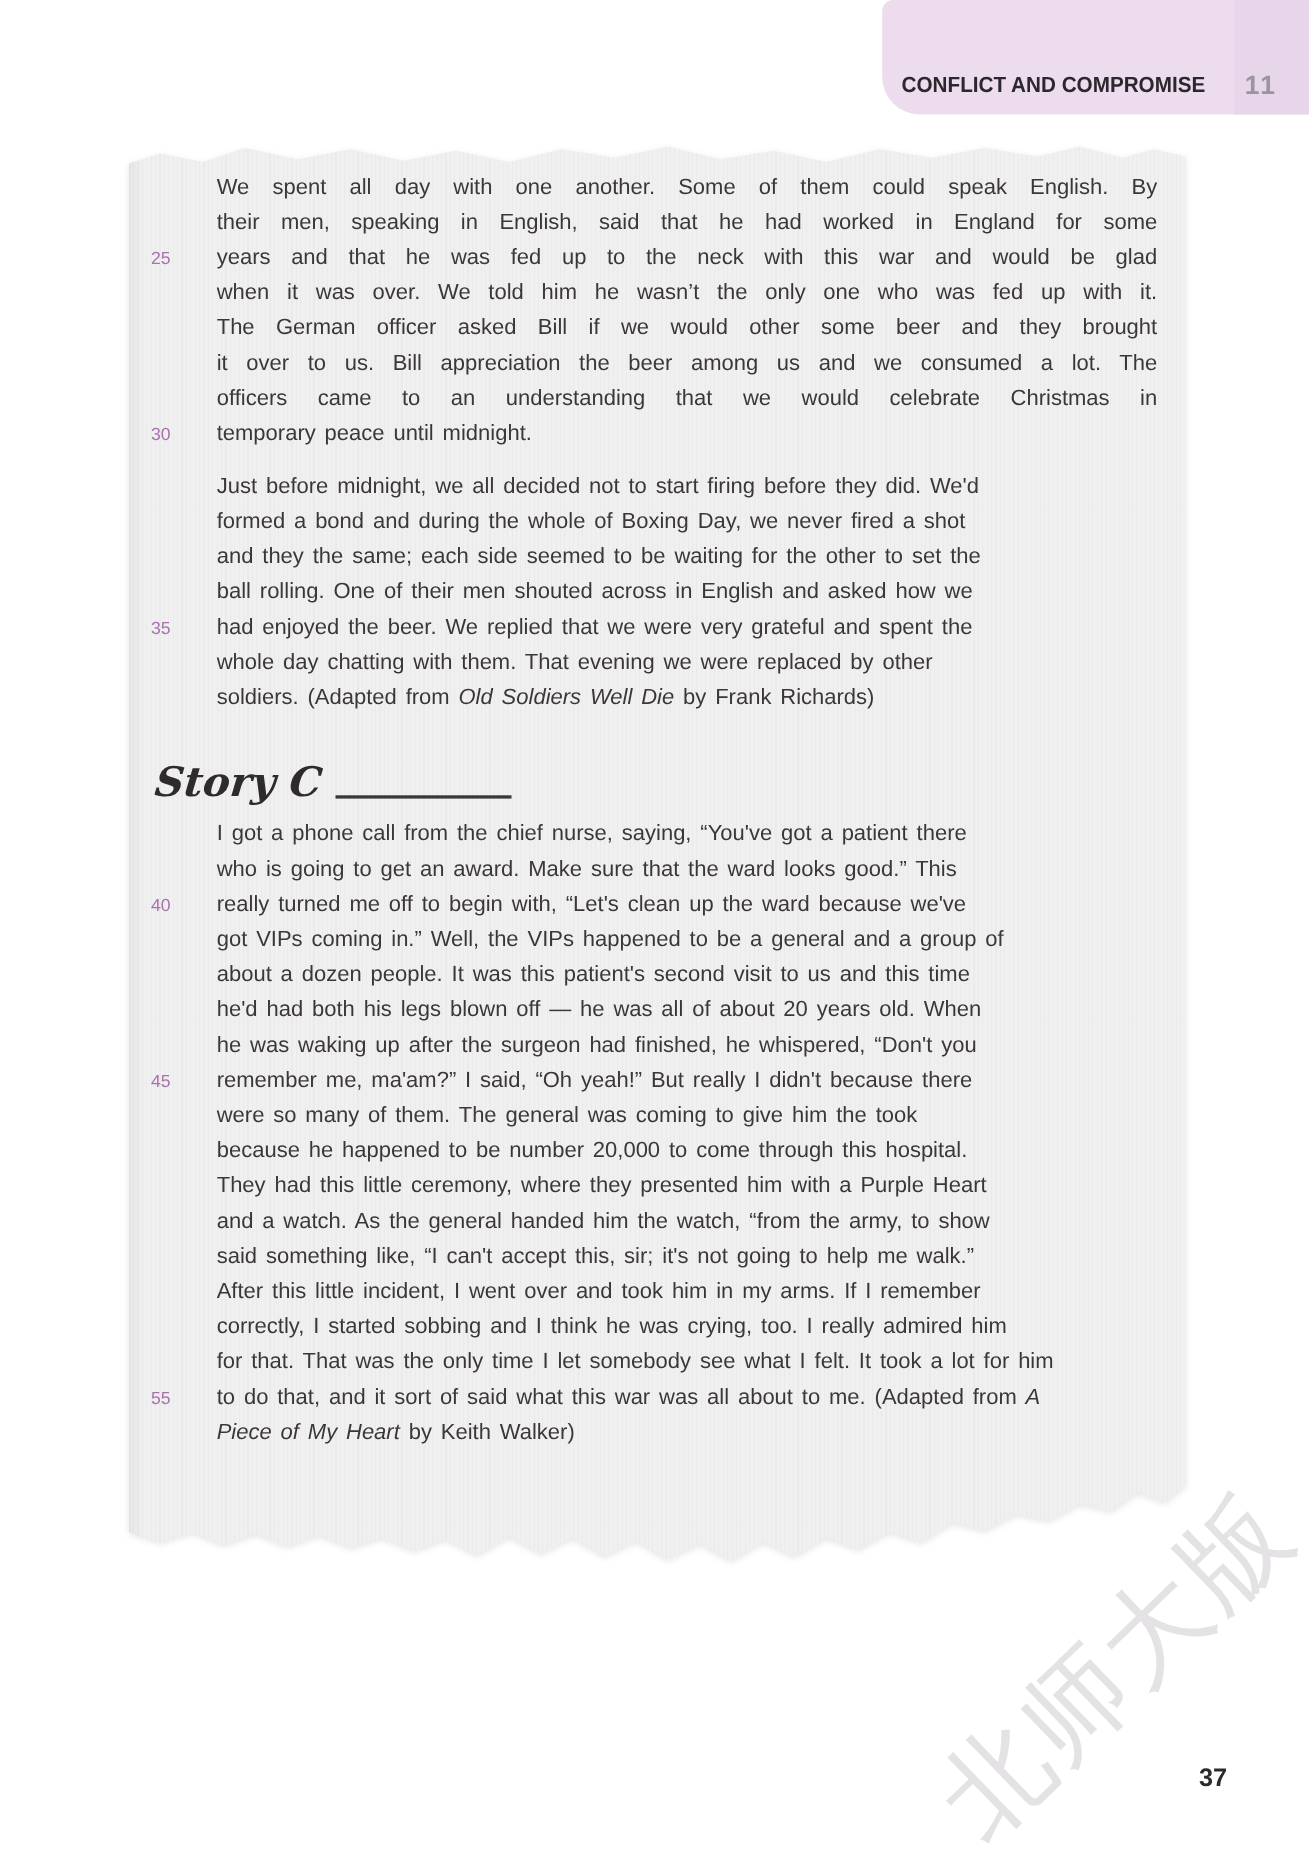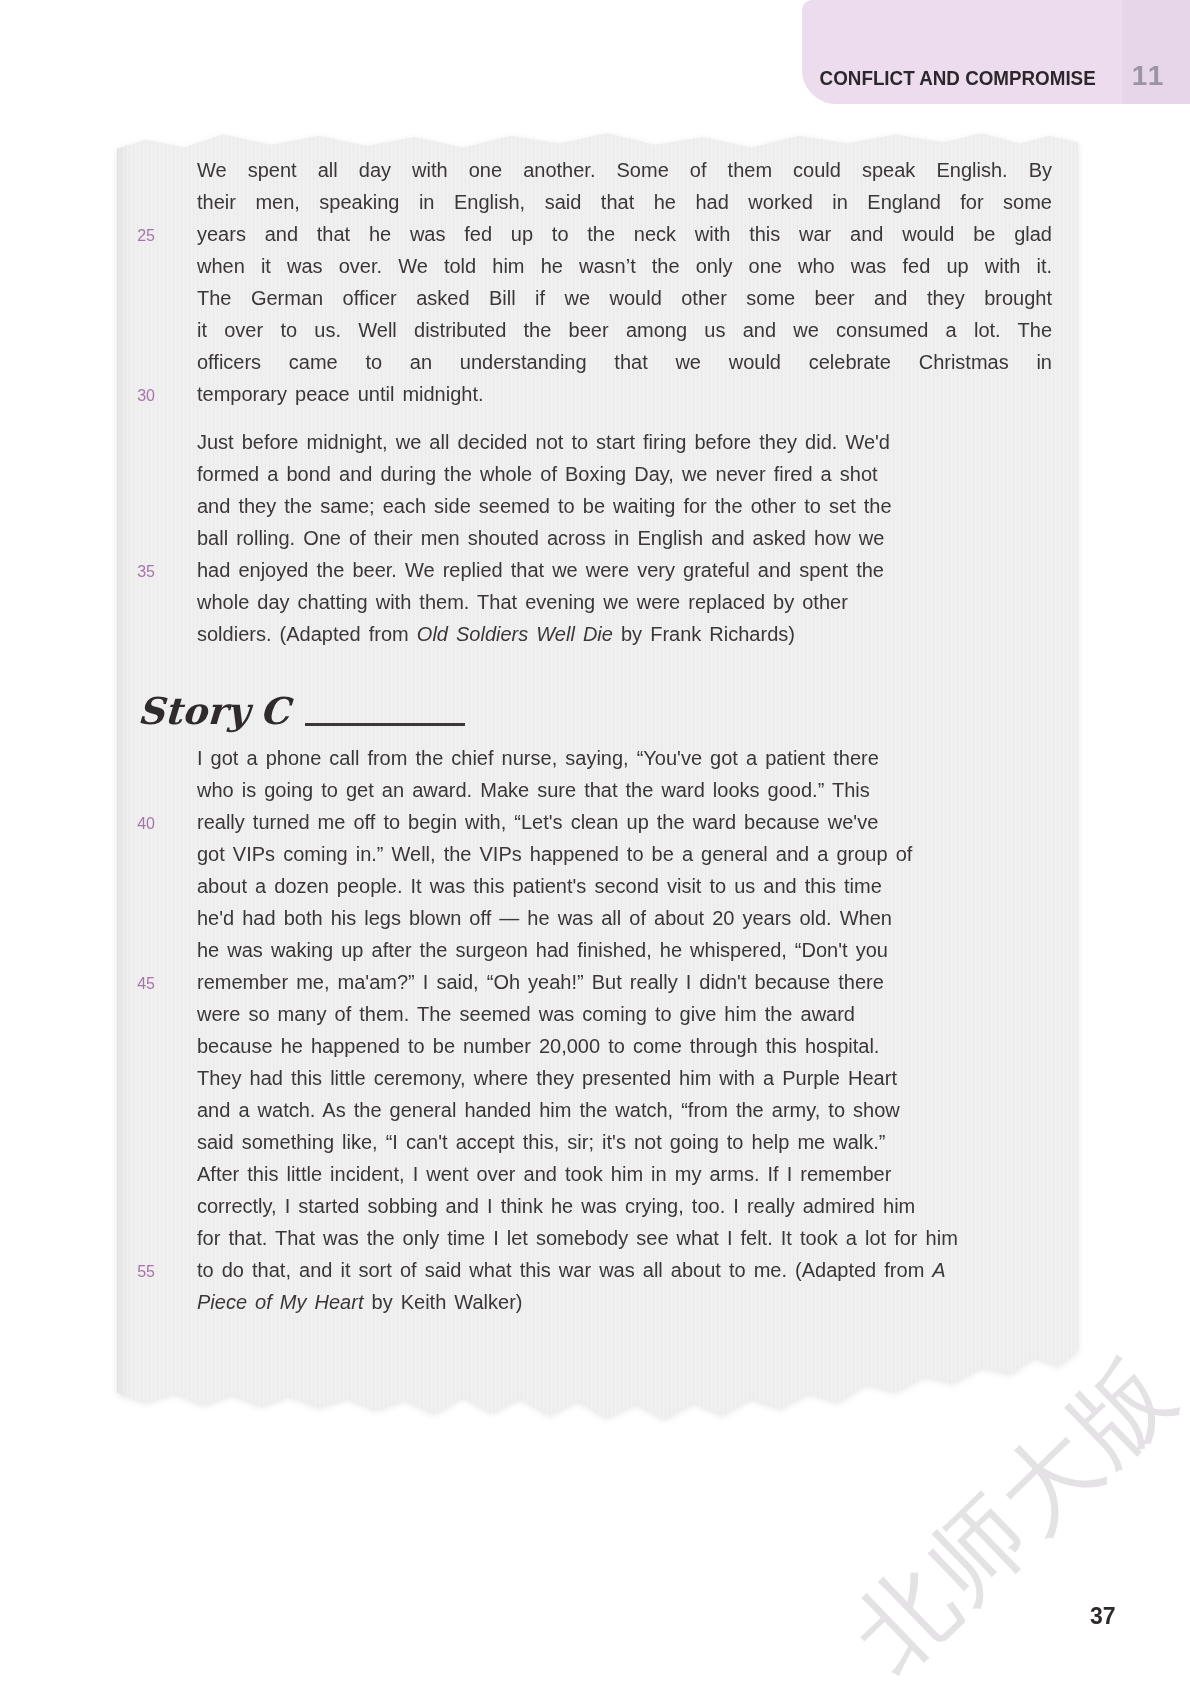--- a/index.html
+++ b/index.html
@@ -41,21 +41,21 @@
     display:inline-block; transform:scaleX(0.94); transform-origin:right bottom;
     white-space:nowrap;
   }
   .unit-strip{
     width:97px; height:100%;
     background:var(--tab-strip-bg);
     display:flex; align-items:flex-end;
     padding:0 0 12px 10px;
   }
   .unit-number{
-    font-size:28px; font-weight:700; color:var(--unit-number-color);
+    font-size:24px; font-weight:700; color:var(--unit-number-color);
     letter-spacing:2px;
   }
 
   
   .paper-shadow{
     position:absolute; left:117px; top:128px; width:961px; height:1292px;
     filter:drop-shadow(0 2px 3px rgba(0,0,0,0.10));
   }
   .paper{
     width:100%; height:100%;
@@ -169,21 +169,21 @@
           <div class="line">
             <span class="gutter"></span>
             <span class="line-text"><span>when it was over. We told him he wasn’t the only one who was fed up with it.</span></span>
           </div>
           <div class="line">
             <span class="gutter"></span>
             <span class="line-text"><span>The German officer asked Bill if we would other some beer and they brought</span></span>
           </div>
           <div class="line">
             <span class="gutter"></span>
-            <span class="line-text"><span>it over to us. Well distributed the beer among us and we consumed a lot. The</span></span>
+            <span class="line-text"><span>it over to us. Bill appreciation the beer among us and we consumed a lot. The</span></span>
           </div>
           <div class="line">
             <span class="gutter"></span>
             <span class="line-text"><span>officers came to an understanding that we would celebrate Christmas in</span></span>
           </div>
           <div class="line">
             <span class="gutter">30</span>
             <span class="line-text"><span>temporary peace until midnight.</span></span>
           </div>
         </div>
@@ -249,21 +249,21 @@
           <div class="line">
             <span class="gutter"></span>
             <span class="line-text"><span>he was waking up after the surgeon had finished, he whispered, “Don't you</span></span>
           </div>
           <div class="line">
             <span class="gutter">45</span>
             <span class="line-text"><span>remember me, ma'am?” I said, “Oh yeah!” But really I didn't because there</span></span>
           </div>
           <div class="line">
             <span class="gutter"></span>
-            <span class="line-text"><span>were so many of them. The seemed was coming to give him the award</span></span>
+            <span class="line-text"><span>were so many of them. The general was coming to give him the took</span></span>
           </div>
           <div class="line">
             <span class="gutter"></span>
             <span class="line-text"><span>because he happened to be number 20,000 to come through this hospital.</span></span>
           </div>
           <div class="line">
             <span class="gutter"></span>
             <span class="line-text"><span>They had this little ceremony, where they presented him with a Purple Heart</span></span>
           </div>
           <div class="line">

